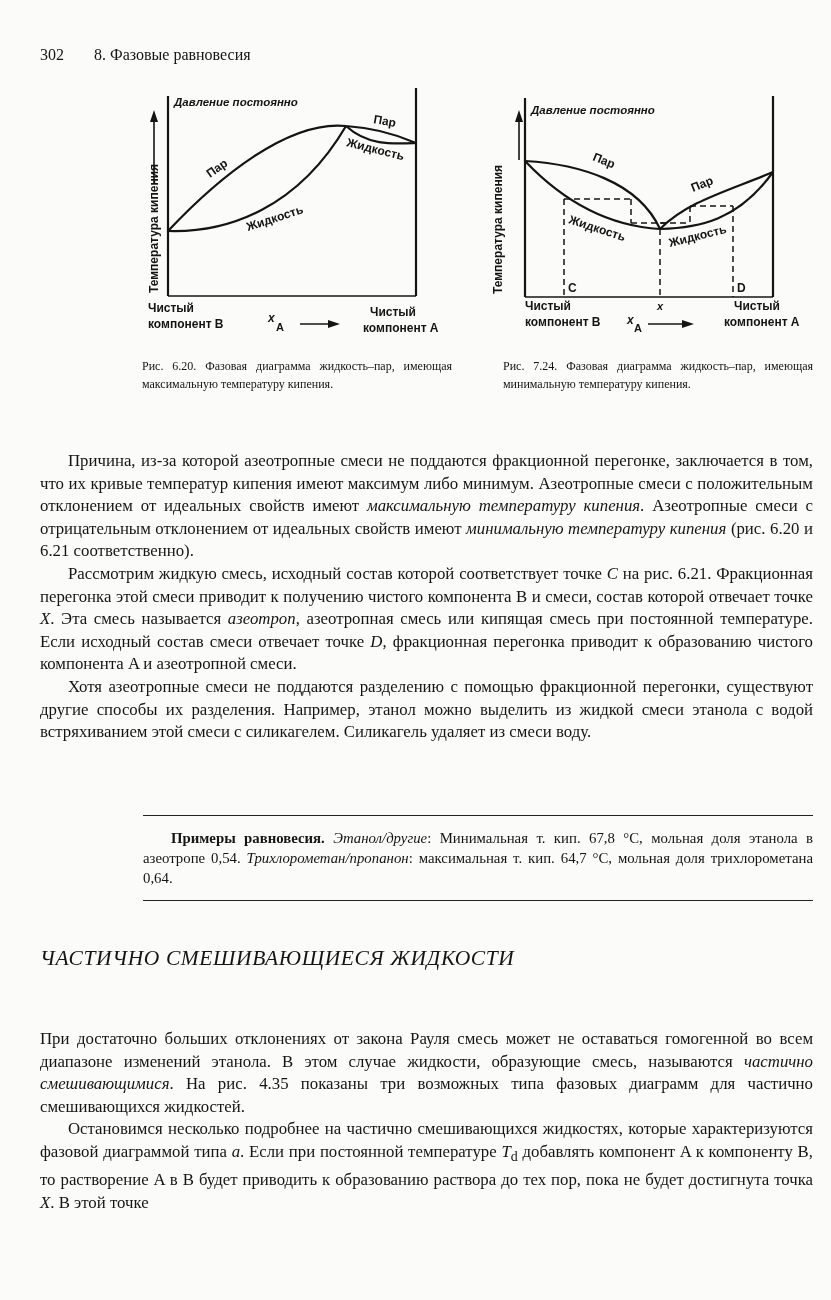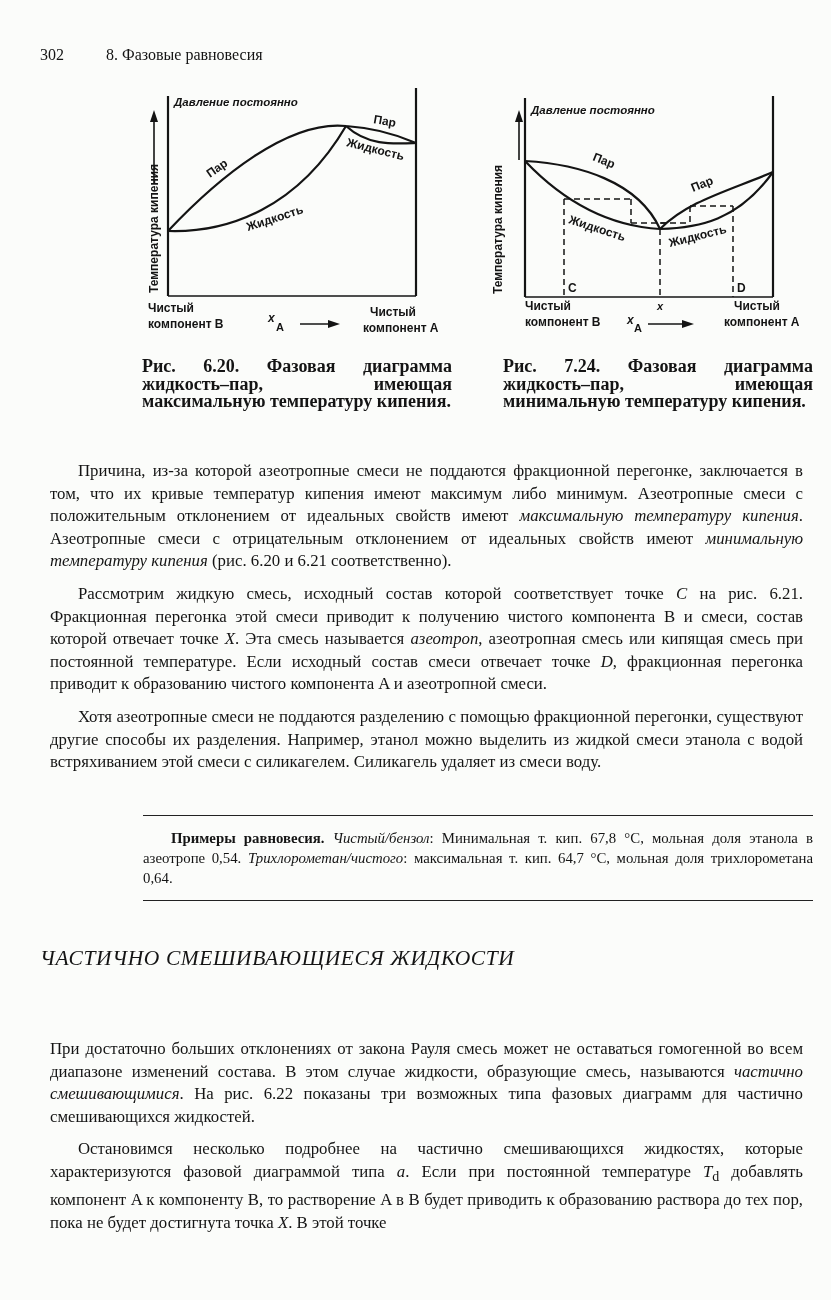--- a/index.html
+++ b/index.html
@@ -2,27 +2,27 @@
 <html><head>
 <meta charset="utf-8">
 <style>
   html, body { margin: 0; padding: 0; }
   body {
     width: 831px; height: 1300px; background: #fbfcfa; color: #141414;
     font-family: "Liberation Serif", serif; position: relative; overflow: hidden;
   }
   .abs { position: absolute; }
   .running-head { left: 40px; top: 46px; font-size: 16px; }
-  .running-head .pg { margin-right: 38px; }
+  .running-head .pg { margin-right: 26px; }
   .fig { position: absolute; }
   .fig svg { overflow: visible; }
   .fig text { font-family: "Liberation Sans", sans-serif; font-weight: bold; fill: #141414; }
-  .caption { position: absolute; font-size: 18px; line-height: 17.5px; text-align: justify; text-align-last: left; font-weight: bold; }
+  .caption { position: absolute; font-size: 12px; line-height: 17.5px; text-align: justify; text-align-last: left; }
   .body-text { position: absolute; left: 40px; width: 773px; font-size: 16.8px; line-height: 22.6px; text-align: justify; }
-  .body-text p { margin: 10px; text-indent: 28px; }
+  .body-text p { margin: 0; text-indent: 28px; }
   .body-text p.noindent { text-indent: 0; }
   em { font-style: italic; }
   .rule { position: absolute; left: 143px; width: 670px; height: 0; border-top: 1.5px solid #222; }
   .box-text { position: absolute; left: 143px; width: 670px; font-size: 14.8px; line-height: 20px; text-align: justify; }
   .box-text p { margin: 0; text-indent: 28px; }
   .heading { position: absolute; left: 40px; top: 946px; font-size: 21.5px; letter-spacing: 0.6px; font-style: italic; }
 </style>
 </head>
 <body>
 
@@ -109,22 +109,22 @@
 <div class="caption" style="left:503px; top:358px; width:310px;">Рис. 7.24. Фазовая диаграмма жидкость–пар, имеющая минимальную температуру кипения.</div>
 
 <div class="body-text" style="top:450px;">
   <p><span>Причина, из-за которой азеотропные смеси не поддаются фракционной перегонке, заключается в том, что их кривые температур кипения имеют максимум либо минимум. Азеотропные смеси с положительным отклонением от идеальных свойств имеют </span><em>максимальную температуру кипения</em><span>. Азеотропные смеси с отрицательным отклонением от идеальных свойств имеют </span><em>минимальную температуру кипения</em><span> (рис. 6.20 и 6.21 соответственно).</span></p>
   <p><span>Рассмотрим жидкую смесь, исходный состав которой соответствует точке </span><em>C</em><span> на рис. 6.21. Фракционная перегонка этой смеси приводит к получению чистого компонента B и смеси, состав которой отвечает точке </span><em>X</em><span>. Эта смесь называется </span><em>азеотроп</em><span>, азеотропная смесь или кипящая смесь при постоянной температуре. Если исходный состав смеси отвечает точке </span><em>D</em><span>, фракционная перегонка приводит к образованию чистого компонента A и азеотропной смеси.</span></p>
   <p>Хотя азеотропные смеси не поддаются разделению с помощью фракционной перегонки, существуют другие способы их разделения. Например, этанол можно выделить из жидкой смеси этанола с водой встряхиванием этой смеси с силикагелем. Силикагель удаляет из смеси воду.</p>
 </div>
 
 <div class="rule" style="top:815px;"></div>
 <div class="box-text" style="top:828px;">
-  <p><b>Примеры равновесия.</b> <em>Чистый/бензол</em><span>: Минимальная т. кип. 67,8 °C, мольная доля этанола в азеотропе 0,54. </span><em>Трихлорометан/чистого</em><span>: максимальная т. кип. 64,7 °C, мольная доля трихлорометана 0,64.</span></p>
+  <p><b>Примеры равновесия.</b> <em>Этанол/другие</em><span>: Минимальная т. кип. 67,8 °C, мольная доля этанола в азеотропе 0,54. </span><em>Трихлорометан/пропанон</em><span>: максимальная т. кип. 64,7 °C, мольная доля трихлорометана 0,64.</span></p>
 </div>
 <div class="rule" style="top:900px;"></div>
 
 <div class="heading">ЧАСТИЧНО СМЕШИВАЮЩИЕСЯ ЖИДКОСТИ</div>
 
 <div class="body-text" style="top:1028px;">
-  <p class="noindent"><span>При достаточно больших отклонениях от закона Рауля смесь может не оставаться гомогенной во всем диапазоне изменений состава. В этом случае жидкости, образующие смесь, называются </span><em>частично смешивающимися</em><span>. На рис. 6.22 показаны три возможных типа фазовых диаграмм для частично смешивающихся жидкостей.</span></p>
+  <p class="noindent"><span>При достаточно больших отклонениях от закона Рауля смесь может не оставаться гомогенной во всем диапазоне изменений этанола. В этом случае жидкости, образующие смесь, называются </span><em>частично смешивающимися</em><span>. На рис. 4.35 показаны три возможных типа фазовых диаграмм для частично смешивающихся жидкостей.</span></p>
   <p><span>Остановимся несколько подробнее на частично смешивающихся жидкостях, которые характеризуются фазовой диаграммой типа </span><em>a</em><span>. Если при постоянной температуре </span><em>T</em><sub>d</sub><span> добавлять компонент A к компоненту B, то растворение A в B будет приводить к образованию раствора до тех пор, пока не будет достигнута точка </span><em>X</em><span>. В этой точке</span></p>
 </div>
 
 </body></html>

